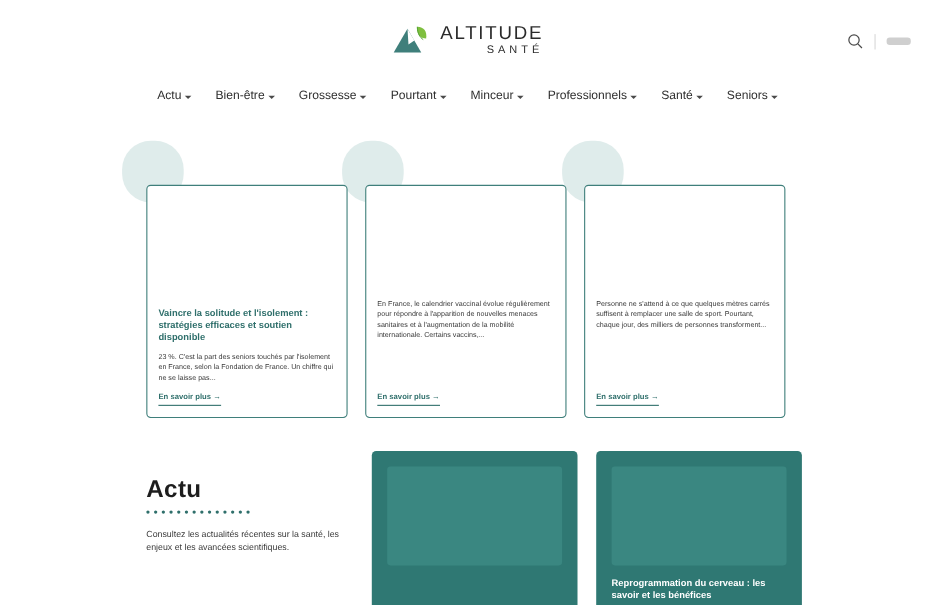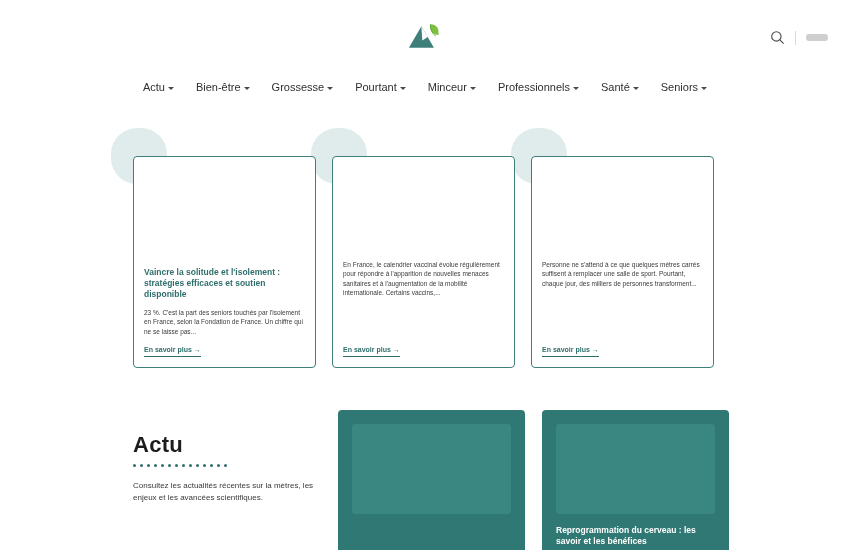--- a/index.html
+++ b/index.html
@@ -90,21 +90,21 @@
     background: #dfeceb;
     border-radius: 26px 26px 26px 26px;
     top: 0;
   }
   .blob.b1 { left: 111px; }
   .blob.b2 { left: 311px; }
   .blob.b3 { left: 511px; }
 
   .cards {
     position: absolute;
-    top: 28px; left: 133px;
+    top: 40px; left: 133px;
     display: flex;
     gap: 16px;
   }
   .card {
     width: 183px;
     height: 212px;
     border: 1px solid #3f7f7b;
     border-radius: 4px;
     background: #fff;
     padding: 10px 10px 10px 10px;
@@ -211,20 +211,24 @@
   <div class="header">
     <div class="logo-wrap">
       <span class="logo-mark">
         <svg viewBox="0 0 40 38" width="36" height="34">
           <path d="M2 32 L16 8 L30 32 Z" fill="#3f7f7b"></path>
           <path d="M16 8 L23 20 L17 24 Z" fill="#ffffff"></path>
           <path d="M26 6 C33 6 36 11 35 18 C29 18 25 13 26 6 Z" fill="#7fbf3f"></path>
           <path d="M26 6 C26 13 29 17 32 19" stroke="#4f9f2f" stroke-width="1" fill="none"></path>
         </svg>
       </span>
+      <span class="logo-text">
+        <span class="logo-title">ALTITUDE</span>
+        <span class="logo-sub">SANTÉ</span>
+      </span>
     </div>
 
     <div class="header-right">
       <span class="search-icon">
         <svg viewBox="0 0 16 16" width="15" height="15">
           <circle cx="6.8" cy="6.8" r="5" fill="none" stroke="#4a4a4a" stroke-width="1.2"></circle>
           <line x1="10.5" y1="10.5" x2="14.5" y2="14.5" stroke="#4a4a4a" stroke-width="1.2"></line>
         </svg>
       </span>
       <span class="divider-v"></span>
@@ -307,21 +311,21 @@
         <i></i>
         <i></i>
         <i></i>
         <i></i>
         <i></i>
         <i></i>
         <i></i>
         <i></i>
         <i></i>
     </div>
-    <div class="actu-desc">Consultez les actualités récentes sur la mètres, les enjeux et les avancées scientifiques.</div>
+    <div class="actu-desc">Consultez les actualités récentes sur la santé, les enjeux et les avancées scientifiques.</div>
   </div>
 
   <div class="actu-cards">
     <div class="acard">
       <div class="acard-img"></div>
     </div>
     <div class="acard">
       <div class="acard-img"></div>
       <div class="acard-title">Reprogrammation du cerveau : les savoir et les bénéfices</div>
     </div>

